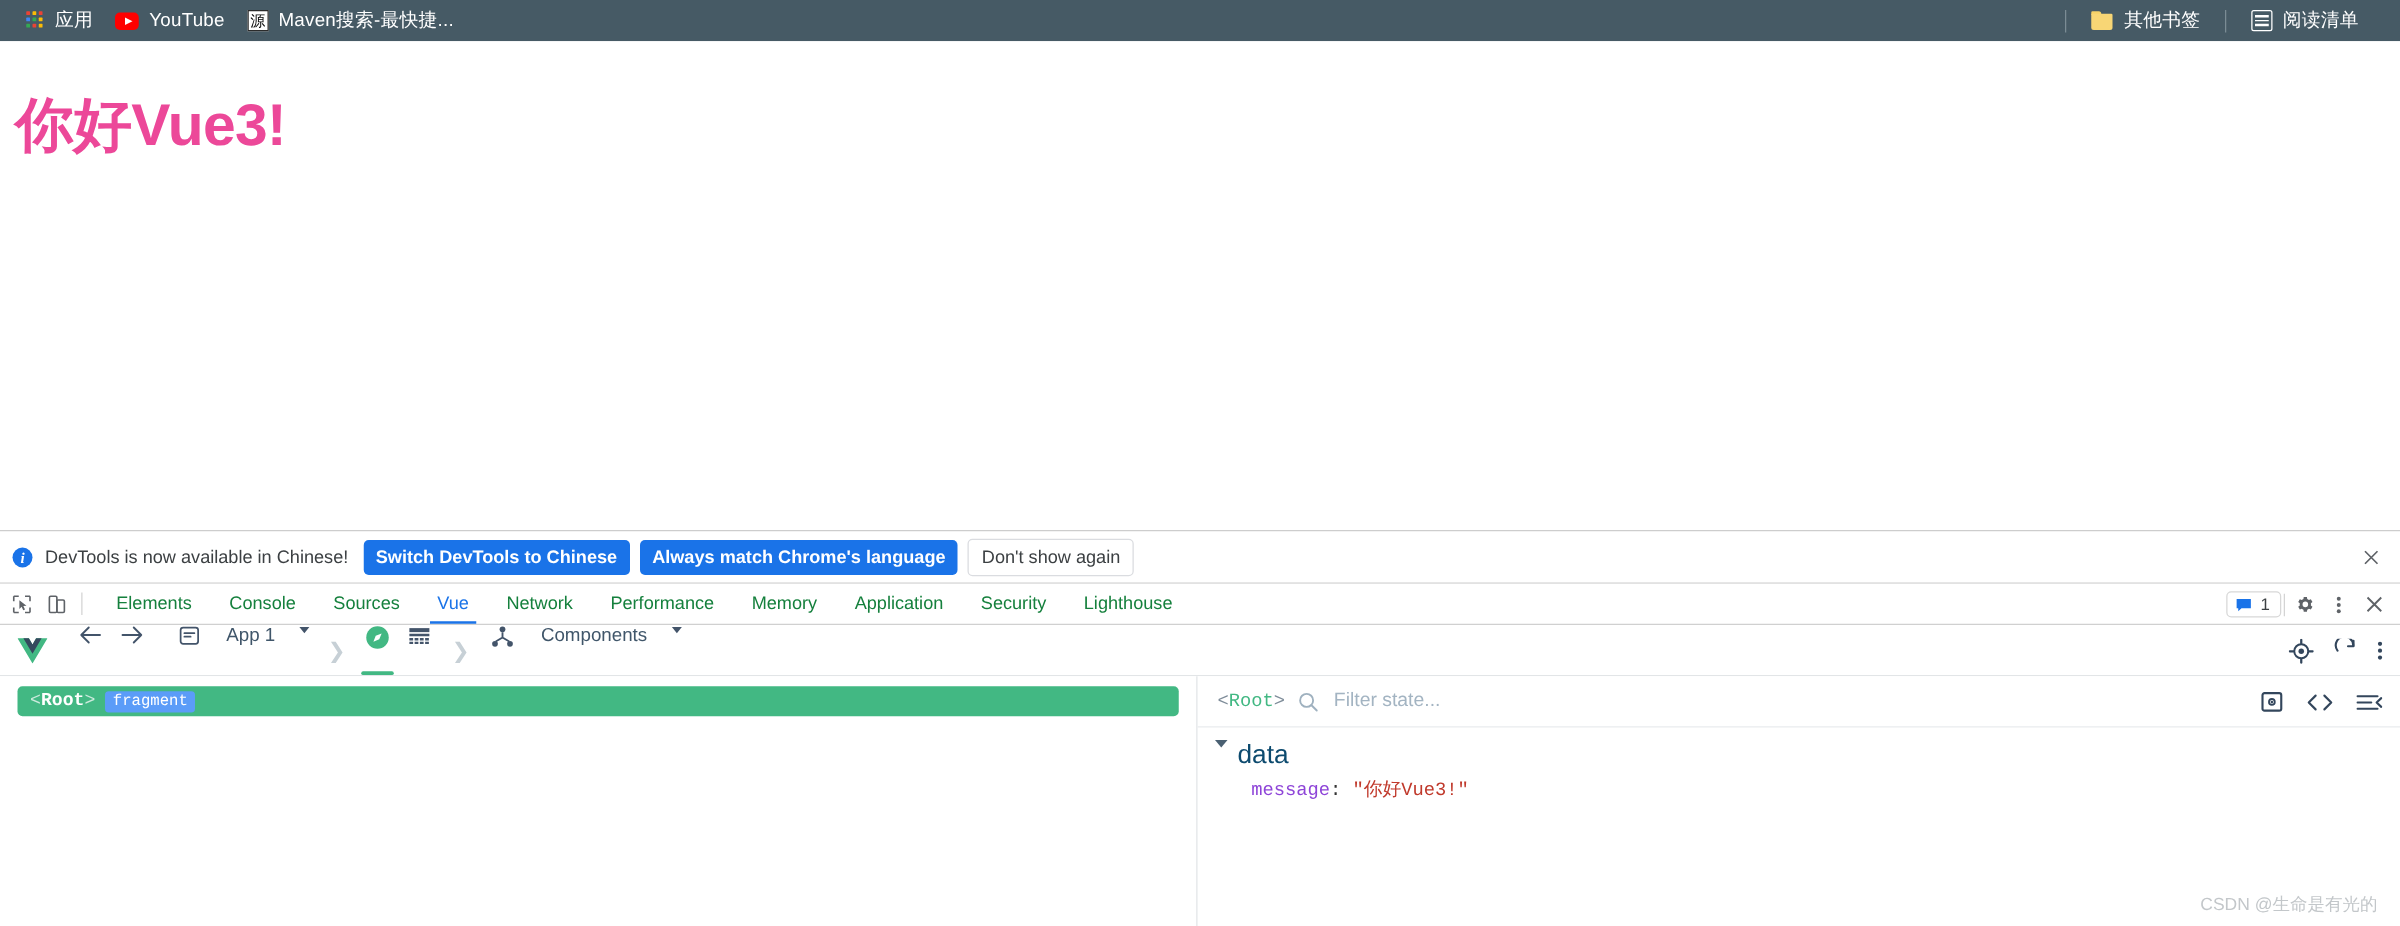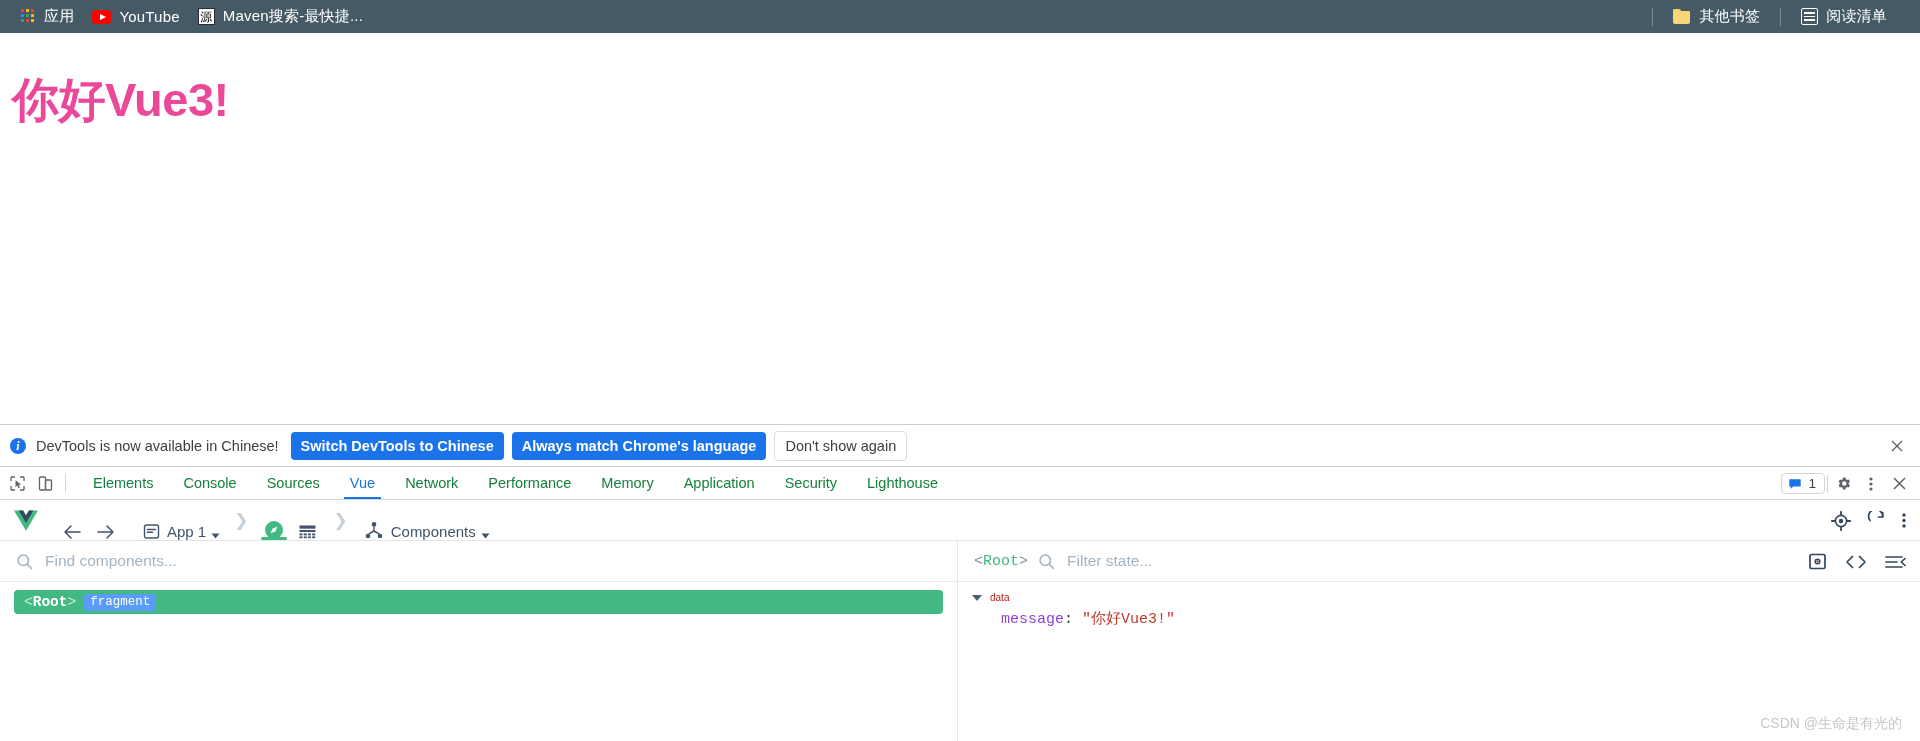--- a/index.html
+++ b/index.html
@@ -262,22 +262,22 @@
     background: #ffffff;
     border-bottom: 1px solid #e2e5e7;
     display: flex;
     align-items: center;
     padding-left: 14px;
     position: relative;
     box-sizing: border-box;
   }
   .vt-item {
     display: flex;
-    align-items: flex-end;
-    gap: 7px;
+    align-items: flex-start;
+    gap: 21px;
     color: #40566a;
     font-size: 15px;
     cursor: pointer;
     padding: 0 7px;
     height: 100%;
     position: relative;
   }
   .vt-gap { width: 14px; }
   .vt-chev {
     width: 0; height: 0;
@@ -388,22 +388,22 @@
   .state-root .br { color: #7e8c99; }
   .state-root .nm { color: #42b883; }
   .state-head-right {
     position: absolute;
     right: 14px; top: 0; height: 41px;
     display: flex; align-items: center; gap: 18px;
   }
 
   .state-body { padding: 10px 0 0 14px; }
   .state-group {
-    display: flex; align-items: center; gap: 8px;
-    font-size: 10px; color: #b91c1c;
+    display: flex; align-items: flex-start; gap: 8px;
+    font-size: 21px; color: #0c4a6e;
     cursor: pointer;
   }
   .tri-down {
     width: 0; height: 0;
     border-left: 5px solid transparent;
     border-right: 5px solid transparent;
     border-top: 6px solid #4a6072;
   }
   .state-prop {
     margin-top: 6px;
@@ -670,29 +670,20 @@
           <circle cx="2" cy="8.5" r="1.7" fill="#33465c"></circle>
           <circle cx="2" cy="14" r="1.7" fill="#33465c"></circle>
         </svg>
     </span>
   </div>
 </div>
 
 <div class="vue-main">
 
   <div class="tree-pane">
-    <div class="find-bar">
-      <span>
-        <svg width="17" height="17" viewBox="0 0 17 17">
-          <circle cx="7.3" cy="7.3" r="5.2" stroke="#9fb1bf" stroke-width="1.5" fill="none"></circle>
-          <path d="M11.2 11.2 L15.4 15.4" stroke="#9fb1bf" stroke-width="1.5" stroke-linecap="round"></path>
-        </svg>
-      </span>
-      <input class="find-input" type="text" placeholder="Find components..." style="">
-    </div>
     <div class="tree-body">
       <div class="tree-row">
         <span class="tag-root"><span class="br">&lt;</span><span class="nm">Root</span><span class="br">&gt;</span></span>
         <span class="badge-fragment">fragment</span>
       </div>
     </div>
   </div>
 
   <div class="state-pane">
     <div class="state-head">

